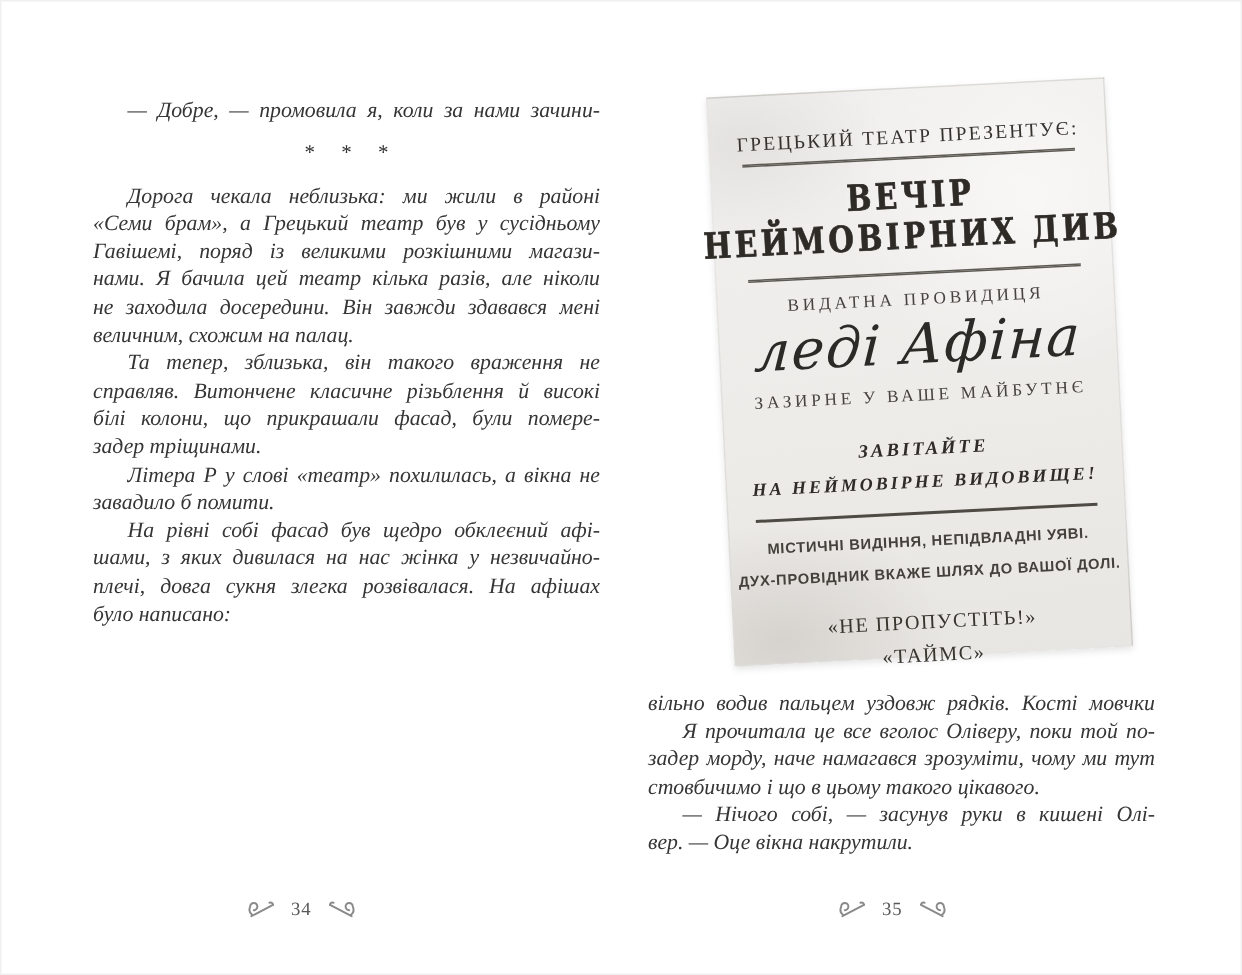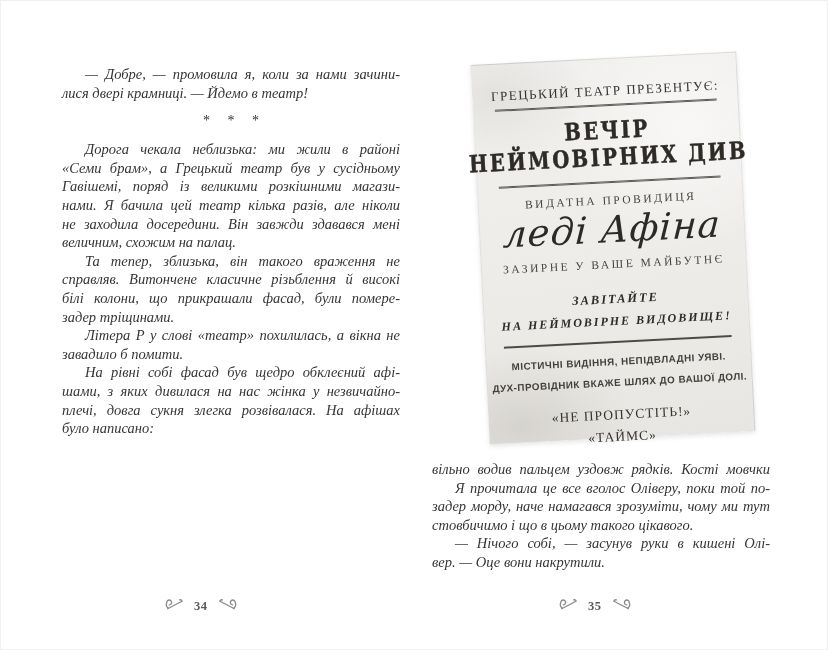--- a/index.html
+++ b/index.html
@@ -16,21 +16,21 @@
   .textcol{position:absolute;width:338px;font-size:14.5px;color:#353535;}
   .col-left{left:62px;top:65px;}
   .col-right{left:432px;top:460px;}
   .ln{display:block;height:18.6px;line-height:18.6px;text-align:justify;text-align-last:justify;white-space:nowrap;font-style:italic;}
   .ll{text-align-last:left;}
   .ind{text-indent:23px;}
   .sep{height:38px;display:flex;align-items:center;justify-content:center;
        font-size:14px;letter-spacing:7px;padding-left:7px;color:#303030;}
 
   
-  .footer{position:absolute;top:598px;display:flex;gap:9px;height:16px;font-weight:bold;}
+  .footer{position:absolute;top:598px;display:flex;align-items:center;gap:9px;height:16px;}
   .footer-left{left:163px;}
   .footer-right{left:557px;}
   .pagenum{font-size:12.5px;color:#585858;letter-spacing:0.5px;line-height:16px;}
   .flourish{display:block;}
   .flourish path{stroke:#8a8a8a;stroke-width:1.3;fill:none;stroke-linecap:round;}
 
   
   .poster{
     position:absolute;left:480px;top:58px;width:264px;height:378px;
     transform:rotate(-2.9deg);
@@ -68,21 +68,20 @@
   .p-quote2{margin-top:6px;}
 </style>
 </head>
 <body>
 
 <div class="frame"></div>
 
 <section>
   <div class="textcol col-left">
     <span class="ln jl ind">— Добре, — промовила я, коли за нами зачини-</span>
-    <span class="ln ll">лися двері крамниці. — Йдемо в театр!</span>
 
     <div class="sep">* * *</div>
 
     <span class="ln ind">Дорога чекала неблизька: ми жили в районі</span>
     <span class="ln">«Семи брам», а Грецький театр був у сусідньому</span>
     <span class="ln">Гавішемі, поряд із великими розкішними магази-</span>
     <span class="ln">нами. Я бачила цей театр кілька разів, але ніколи</span>
     <span class="ln">не заходила досередини. Він завжди здавався мені</span>
     <span class="ln ll">величним, схожим на палац.</span>
 
@@ -135,21 +134,21 @@
     <div class="p-quote p-quote2">«ТАЙМС»</div>
   </div>
 
   <div class="textcol col-right">
     <span class="ln">вільно водив пальцем уздовж рядків. Кості мовчки</span>
     <span class="ln ind">Я прочитала це все вголос Оліверу, поки той по-</span>
     <span class="ln">задер морду, наче намагався зрозуміти, чому ми тут</span>
     <span class="ln ll">стовбичимо і що в цьому такого цікавого.</span>
 
     <span class="ln ind">— Нічого собі, — засунув руки в кишені Олі-</span>
-    <span class="ln ll">вер. — Оце вони накрутили.</span>
+    <span class="ln ll">вер. — Оце вікна накрутили.</span>
   </div>
 
   <div class="footer footer-right">
     <svg class="flourish" width="22" height="13" viewBox="0 0 22 13">
       <path d="M6.2,6.8 a2.4,2.4 0 1 0 -2.4,-2.4 a4.6,4.6 0 0 0 1.4,5.6"></path>
       <path d="M4.6,10.8 L19,3.2"></path>
       <path d="M16.6,1.8 q2,-0.4 2.4,1.4"></path>
     </svg>
     <span class="pagenum">35</span>
     <svg class="flourish" width="22" height="13" viewBox="0 0 22 13" style="transform:scaleX(-1);">

